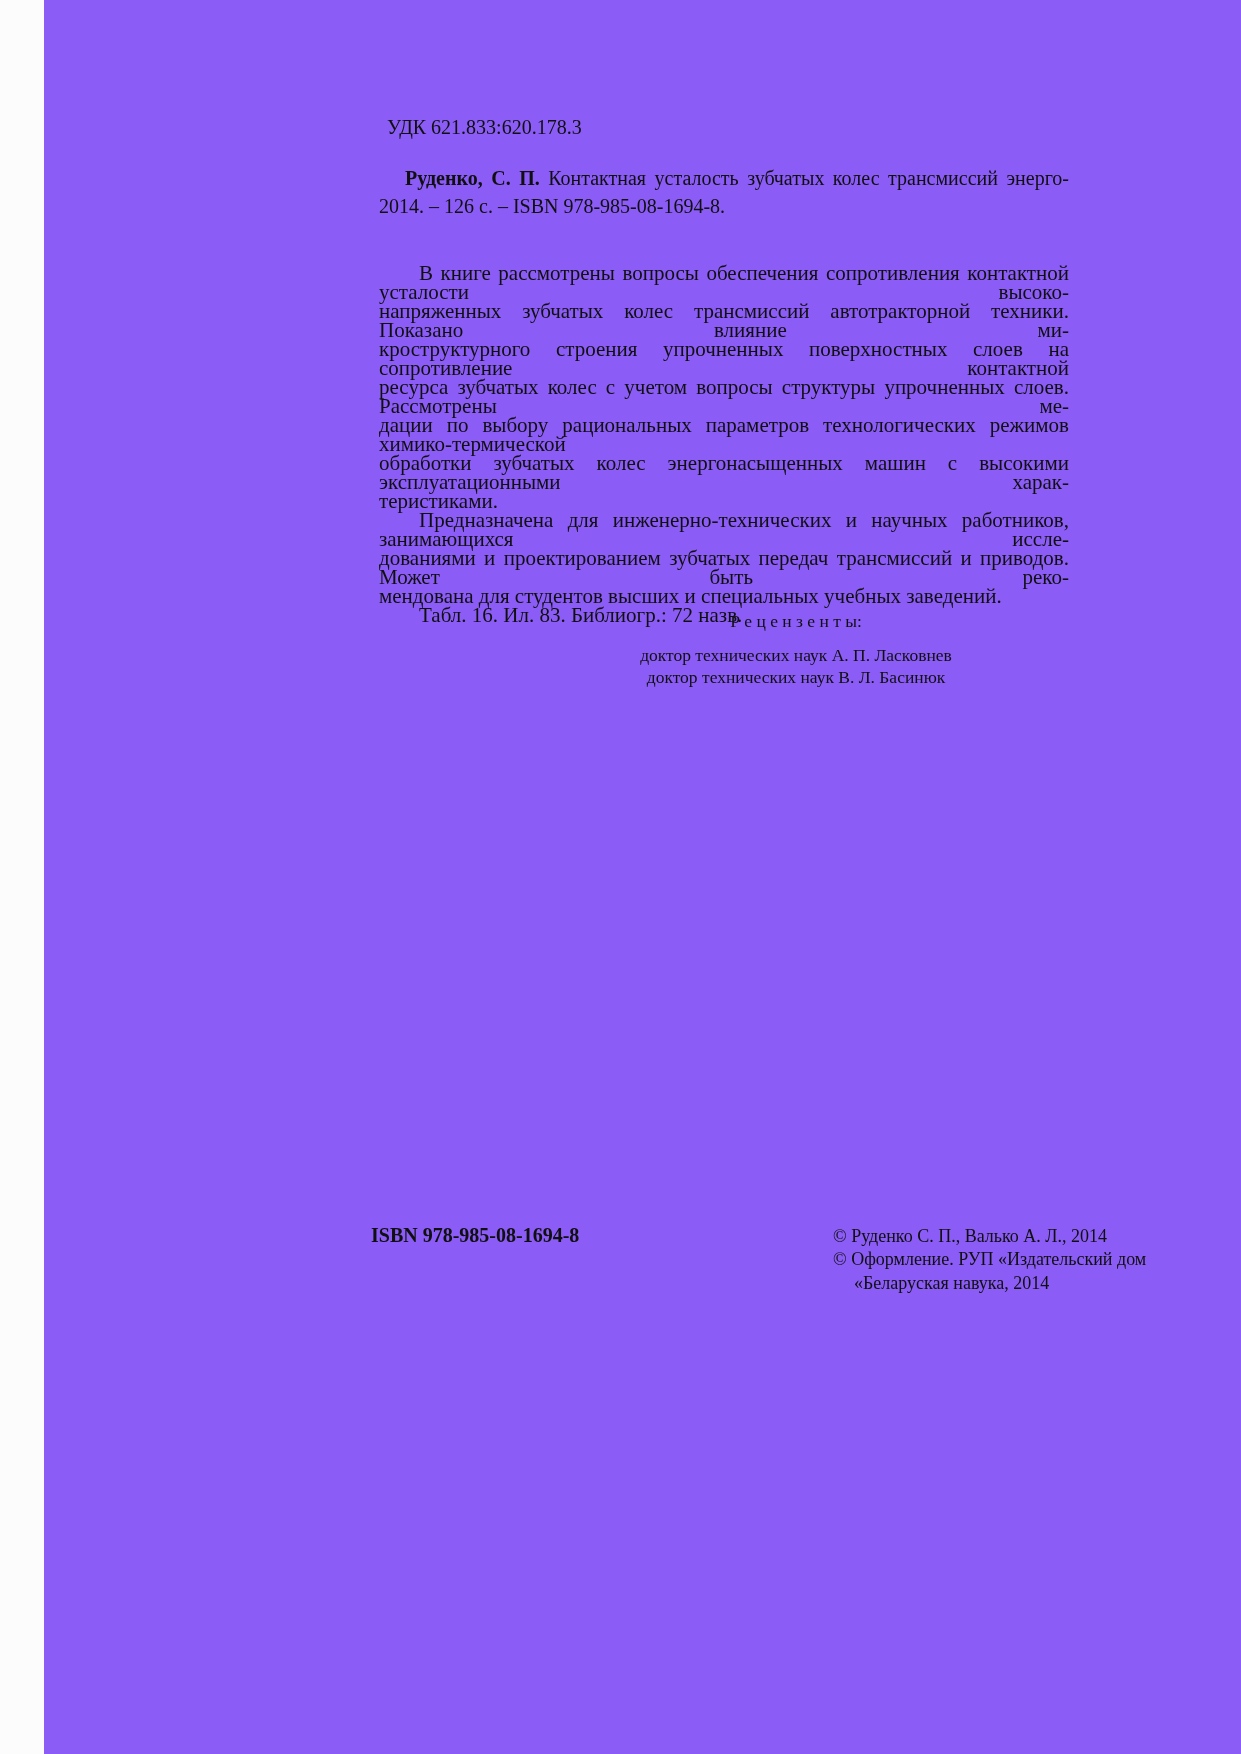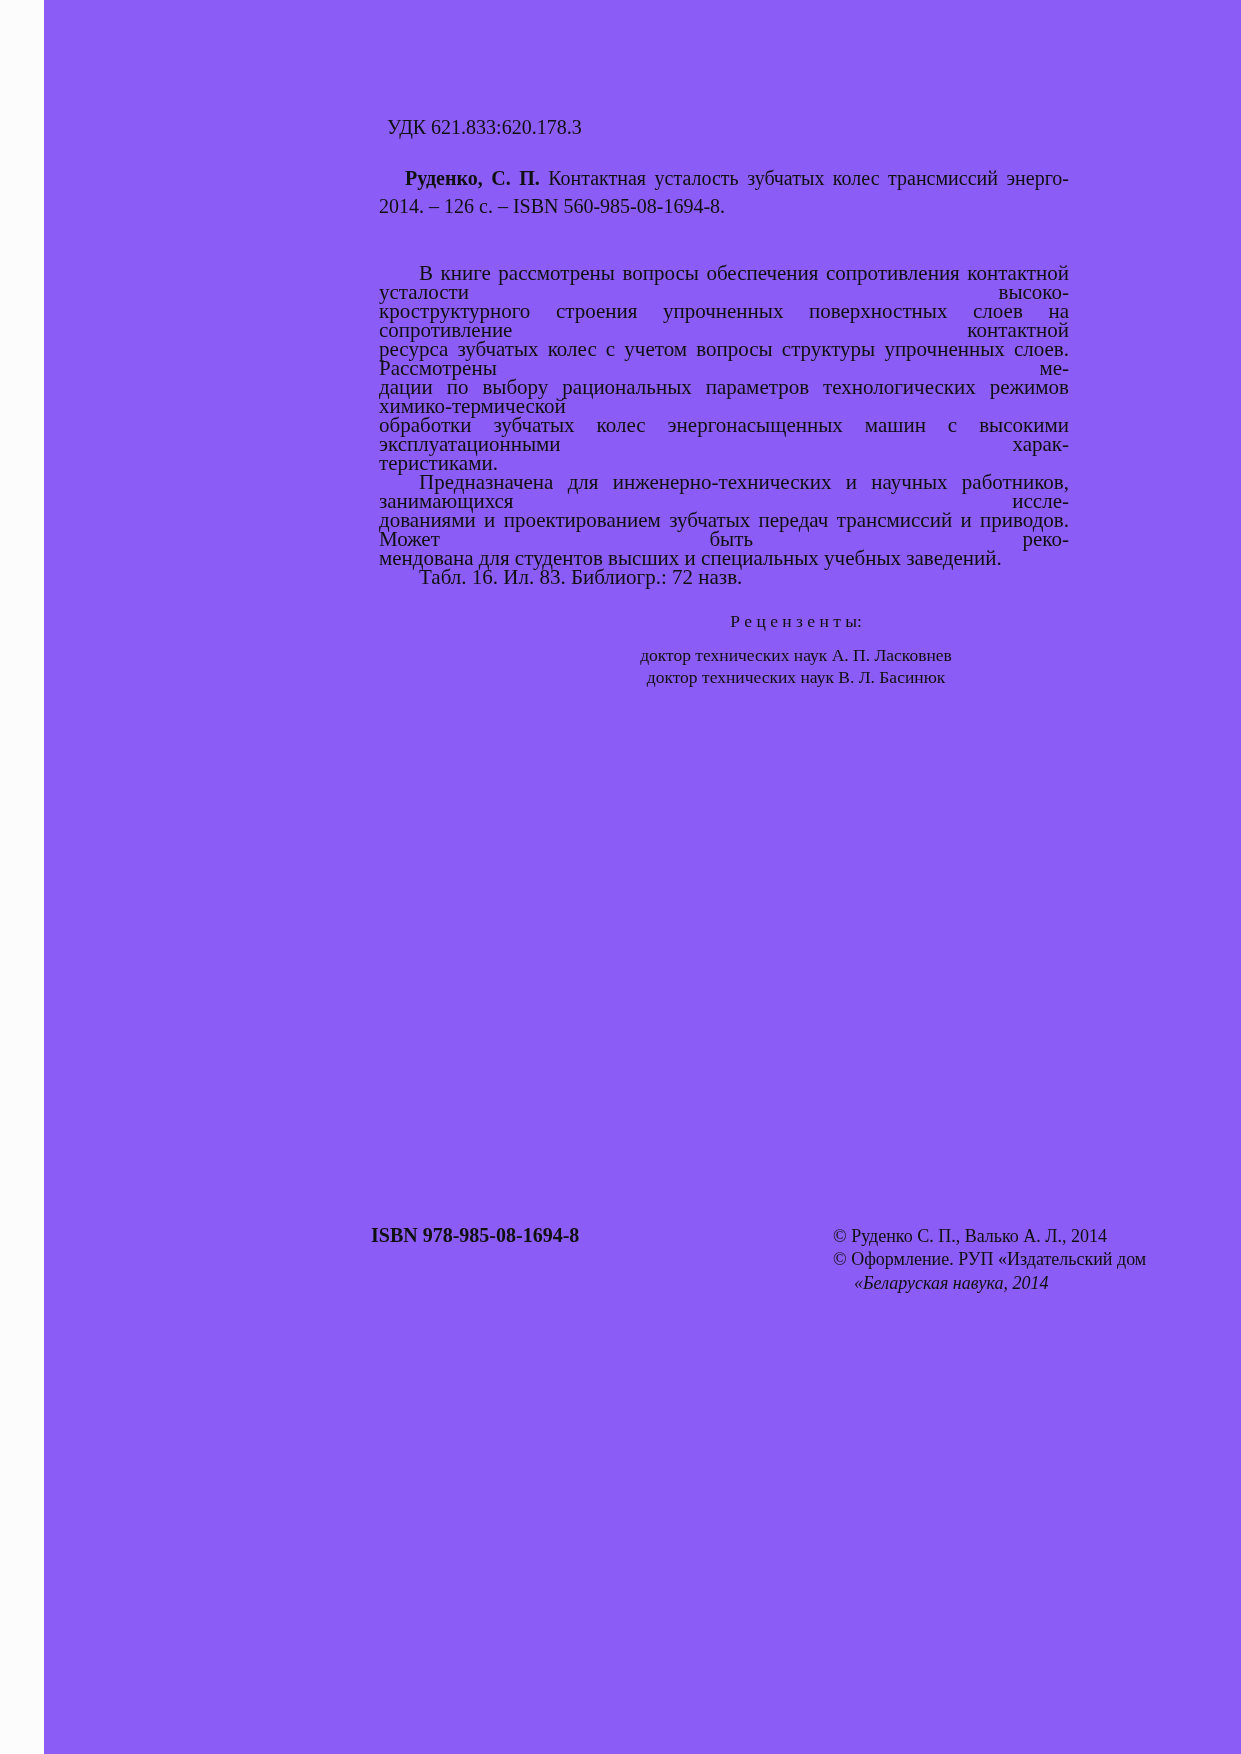--- a/index.html
+++ b/index.html
@@ -73,38 +73,38 @@
   }
   .copyright {
     position: absolute;
     left: 789px;
     top: 1225px;
     font-size: 18px;
     line-height: 23.4px;
   }
   .copyright .cont {
     padding-left: 21px;
-    font-style: italic;
   }
   b { font-weight: bold; }
 </style>
 </head>
 <body>
 
 <div class="page">
 
   <div class="udk">УДК 621.833:620.178.3</div>
 
   <div class="citation">
       <div class="tline indent justify"><b>Руденко, С. П.</b> Контактная усталость зубчатых колес трансмиссий энерго-</div>
-      <div class="tline">2014. – 126 с. – ISBN 560-985-08-1694-8.</div>
+      <div class="tline">2014. – 126 с. – ISBN 978-985-08-1694-8.</div>
     </div>
 
   <div class="annotation">
       <div class="tline indent justify">В книге рассмотрены вопросы обеспечения сопротивления контактной усталости высоко-</div>
+      <div class="tline justify">напряженных зубчатых колес трансмиссий автотракторной техники. Показано влияние ми-</div>
       <div class="tline justify">кроструктурного строения упрочненных поверхностных слоев на сопротивление контактной</div>
       <div class="tline justify">ресурса зубчатых колес с учетом вопросы структуры упрочненных слоев. Рассмотрены ме-</div>
       <div class="tline justify">дации по выбору рациональных параметров технологических режимов химико-термической</div>
       <div class="tline justify">обработки зубчатых колес энергонасыщенных машин с высокими эксплуатационными харак-</div>
       <div class="tline">теристиками.</div>
       <div class="tline indent justify">Предназначена для инженерно-технических и научных работников, занимающихся иссле-</div>
       <div class="tline justify">дованиями и проектированием зубчатых передач трансмиссий и приводов. Может быть реко-</div>
       <div class="tline">мендована для студентов высших и специальных учебных заведений.</div>
       <div class="tline indent">Табл. 16. Ил. 83. Библиогр.: 72 назв.</div>
     </div>

